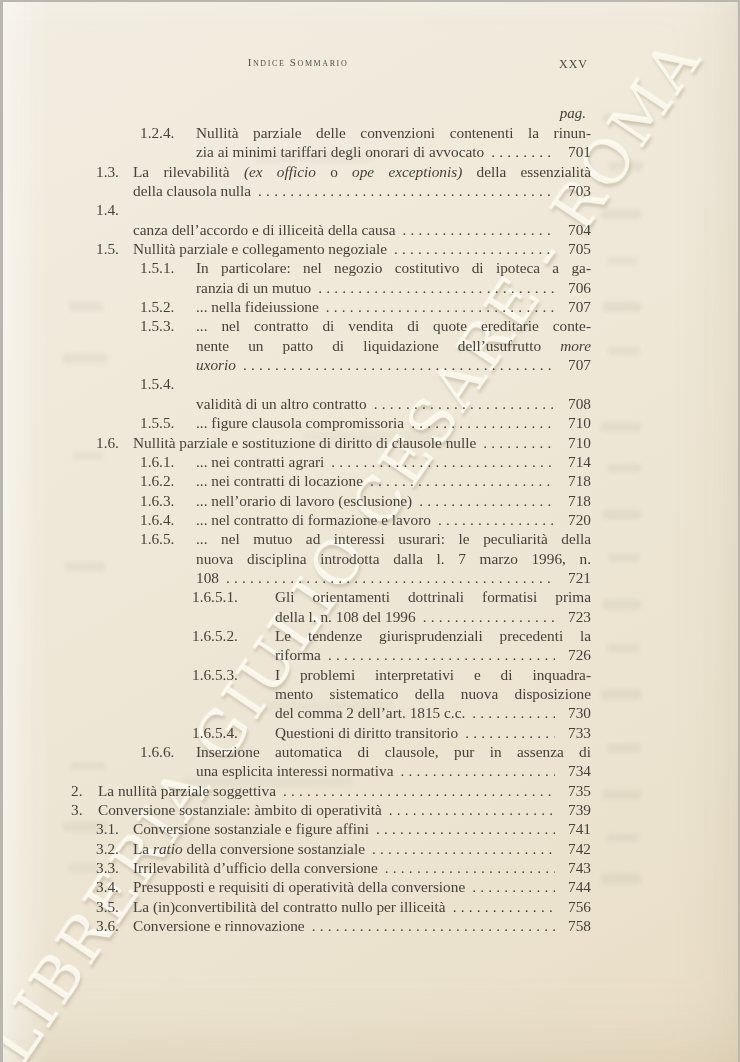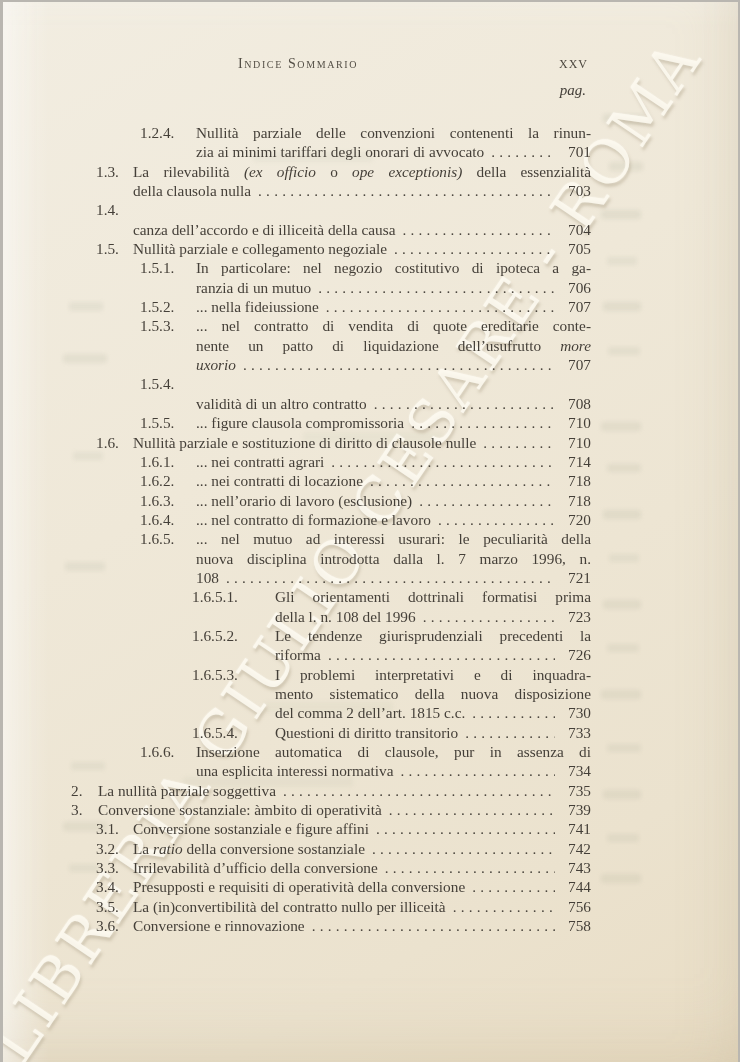--- a/index.html
+++ b/index.html
@@ -43,31 +43,31 @@
   .decor { position: absolute; inset: 0; z-index: 0; }
   .ghost {
     position: absolute;
     border-radius: 3px;
     filter: blur(2px);
   }
   .hdr-title {
     position: absolute; left: 295px; top: 54px;
     transform: translateX(-50%);
     font-variant: small-caps;
-    font-size: 14px; letter-spacing: 1.6px;
+    font-size: 11px; letter-spacing: 1.6px;
     color: #544f46;
     white-space: nowrap;
   }
   .hdr-roman {
     position: absolute; right: 150px; top: 55px;
     font-size: 12px; letter-spacing: 1px;
     color: #4c473f;
   }
   .pag-label {
-    position: absolute; right: 152px; top: 80px;
+    position: absolute; right: 152px; top: 103px;
     font-style: italic;
     font-size: 15px;
     color: #45403a;
   }
   .toc {
     position: absolute; left: 68px; top: 121px; width: 520px;
     font-size: 15.3px;
     color: #443f38;
   }
   .row {

